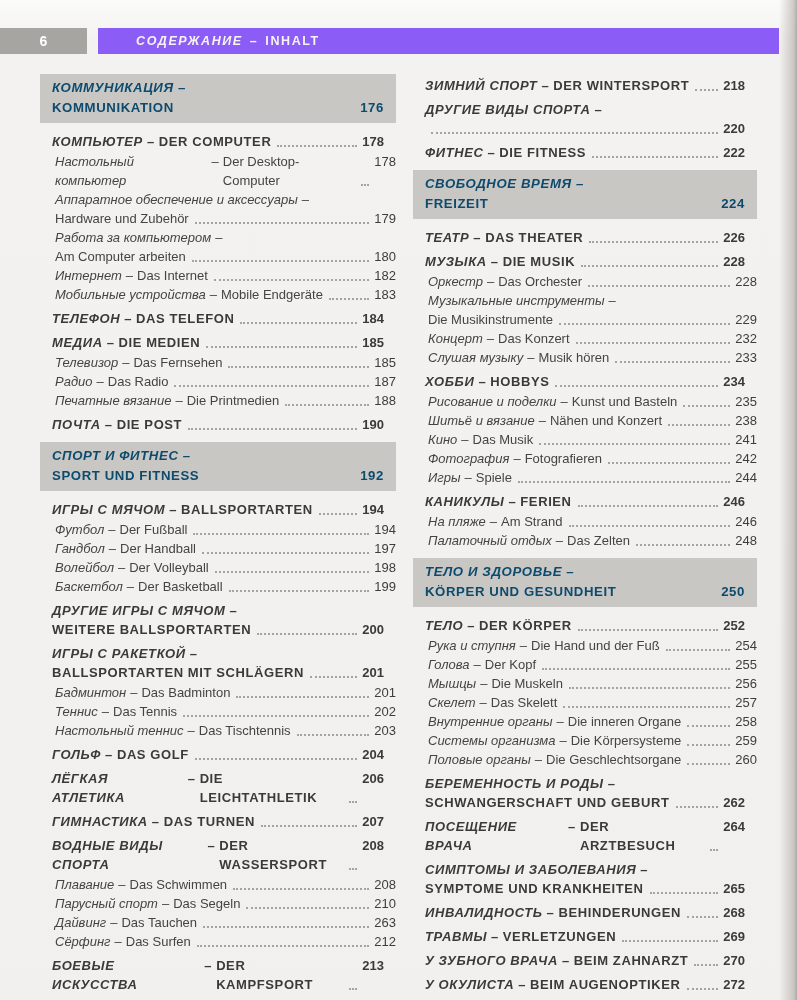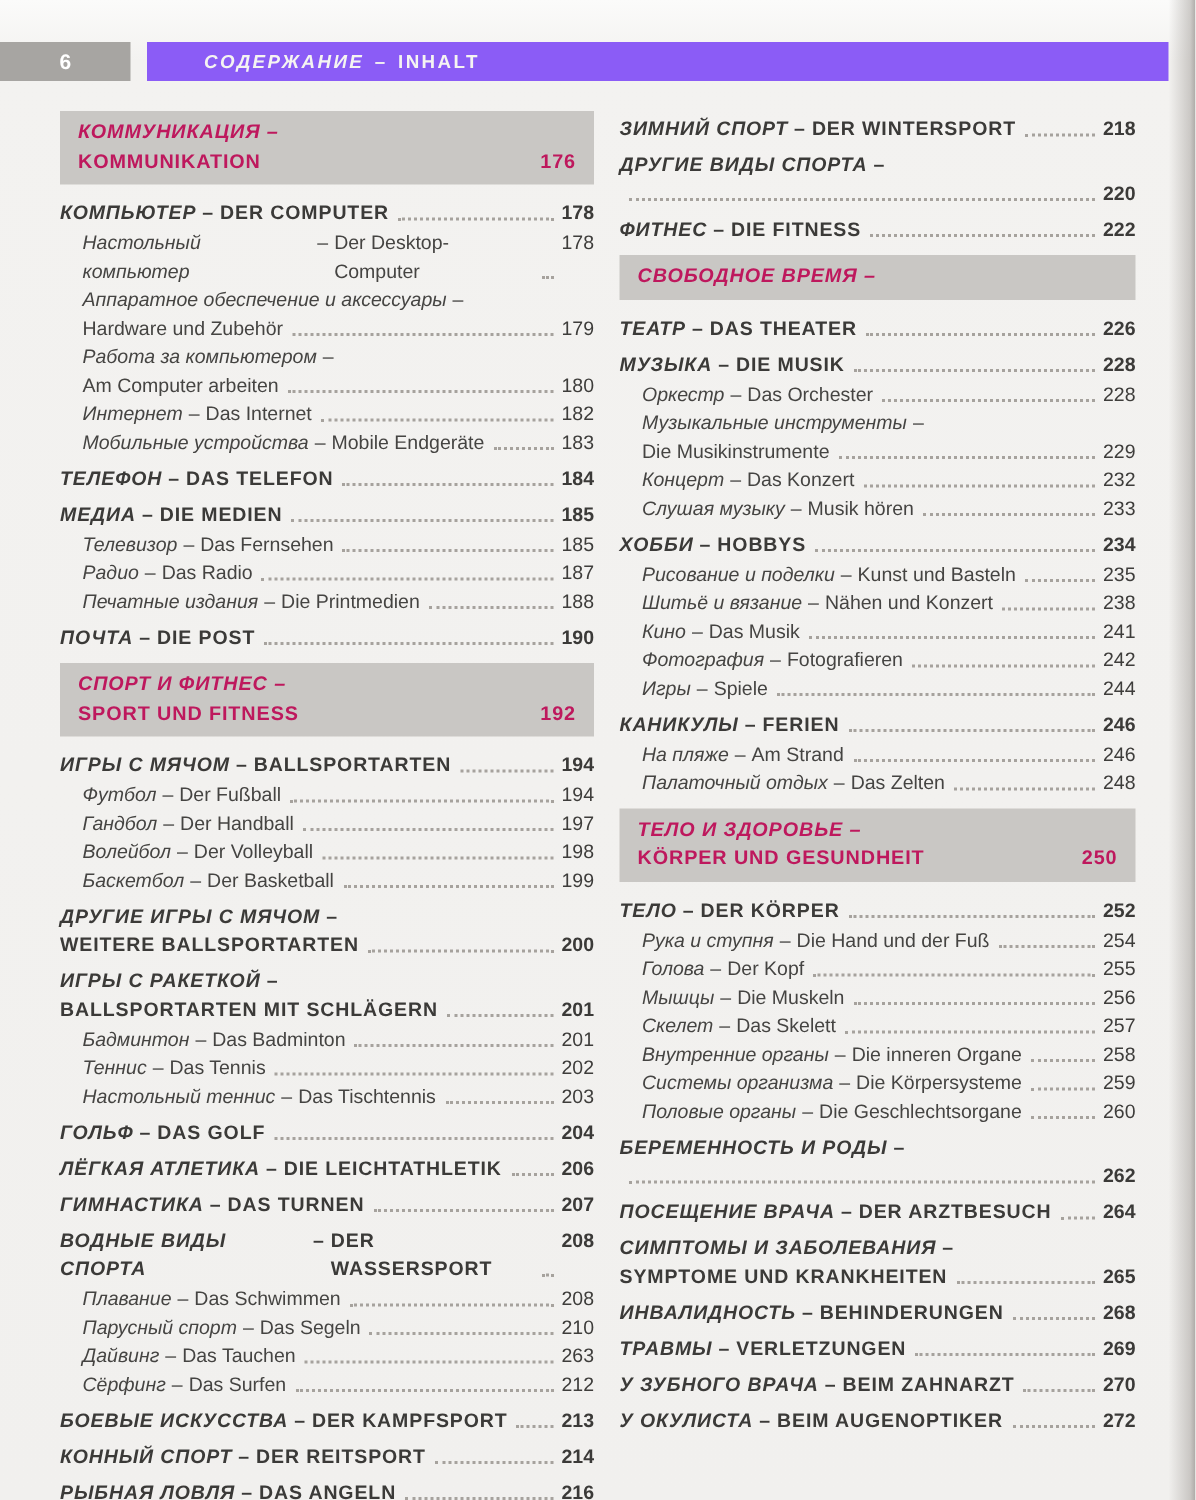--- a/index.html
+++ b/index.html
@@ -36,33 +36,33 @@
   
   .entry{margin:0;}
   .row{display:flex;align-items:baseline;line-height:19px;font-size:13px;}
   .leader{
     flex:1 1 auto;border-bottom:2px dotted #a6a29d;
     align-self:flex-end;margin:0 5px 4px 6px;min-width:8px;
   }
   .pg{text-align:right;white-space:nowrap;}
   .sep{margin:0 4px;}
   
-  .entry.chapter{margin:5px 0 1px;}
+  .entry.chapter{margin:5px 12px 1px;}
   .chapter .row{font-weight:bold;letter-spacing:.6px;color:#3b3a38;}
   .chapter .ru{font-style:italic;}
   .chapter .pg{letter-spacing:0;}
   
   .sub .row{color:#454442;}
   .sub .ru{font-style:italic;padding-left:15px;}
   .sub .row.cont .de{padding-left:15px;}
   .sub .pg{color:#3e3d3b;}
   
   .section-box{
     background:#c9c7c4;margin:8px 0 9px;padding:4px 12px 6px;
-    font-weight:bold;font-size:13.2px;letter-spacing:.6px;color:#be185d;
+    font-weight:bold;font-size:13.2px;letter-spacing:.6px;color:#0c4a6e;
   }
   .section-box .srow{display:flex;align-items:baseline;line-height:19.5px;}
   .section-box .sru{font-style:italic;}
   .section-box .spacer{flex:1;}
   .wrap-dash{margin-left:4px;}
 </style>
 </head>
 <body>
 
 <div class="page">
@@ -178,21 +178,21 @@
           <div class="row">
             <span class="ru">Радио</span>
             <span class="sep">–</span>
             <span class="de">Das Radio</span>
             <span class="leader"></span>
             <span class="pg">187</span>
           </div>
         </div>
         <div class="entry sub">
           <div class="row">
-            <span class="ru">Печатные издания</span>
+            <span class="ru">Печатные вязание</span>
             <span class="sep">–</span>
             <span class="de">Die Printmedien</span>
             <span class="leader"></span>
             <span class="pg">188</span>
           </div>
         </div>
         <div class="entry chapter">
           <div class="row">
             <span class="ru">ПОЧТА</span>
             <span class="sep">–</span>
@@ -431,20 +431,25 @@
             <span class="sep">–</span>
             <span class="de">DIE FITNESS</span>
             <span class="leader"></span>
             <span class="pg">222</span>
           </div>
         </div>
         <div class="section-box">
           <div class="srow">
             <span class="sru">СВОБОДНОЕ ВРЕМЯ –</span>
           </div>
+          <div class="srow">
+            <span class="sde">FREIZEIT</span>
+            <span class="spacer"></span>
+            <span class="pg">224</span>
+          </div>
         </div>
         <div class="entry chapter">
           <div class="row">
             <span class="ru">ТЕАТР</span>
             <span class="sep">–</span>
             <span class="de">DAS THEATER</span>
             <span class="leader"></span>
             <span class="pg">226</span>
           </div>
         </div>
@@ -657,20 +662,21 @@
             <span class="leader"></span>
             <span class="pg">260</span>
           </div>
         </div>
         <div class="entry chapter">
           <div class="row first">
             <span class="ru">БЕРЕМЕННОСТЬ И РОДЫ</span>
             <span class="wrap-dash">–</span>
           </div>
           <div class="row cont">
+            <span class="de">SCHWANGERSCHAFT UND GEBURT</span>
             <span class="leader"></span>
             <span class="pg">262</span>
           </div>
         </div>
         <div class="entry chapter">
           <div class="row">
             <span class="ru">ПОСЕЩЕНИЕ ВРАЧА</span>
             <span class="sep">–</span>
             <span class="de">DER ARZTBESUCH</span>
             <span class="leader"></span>

